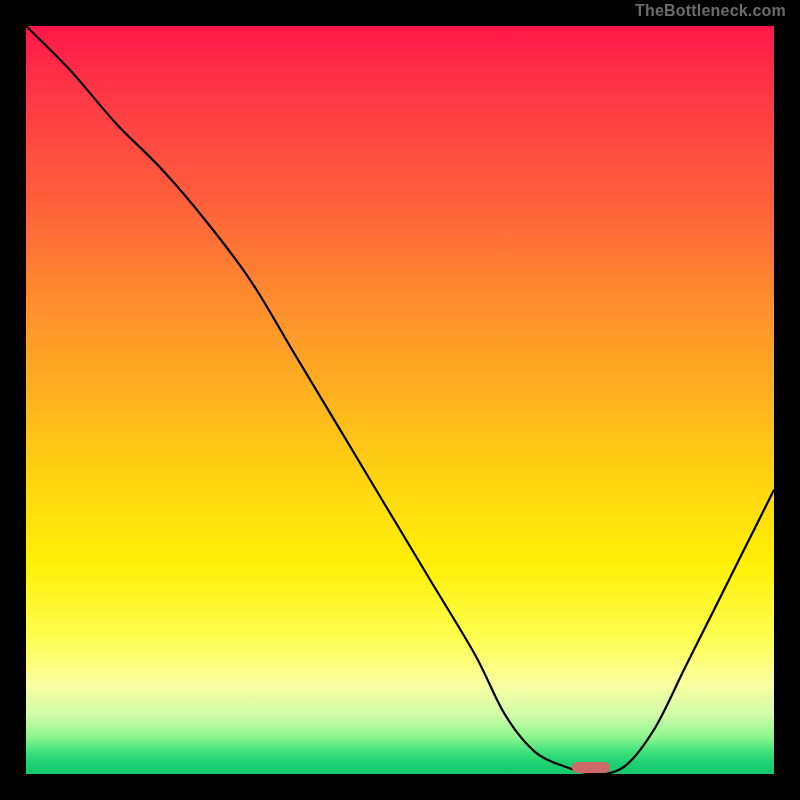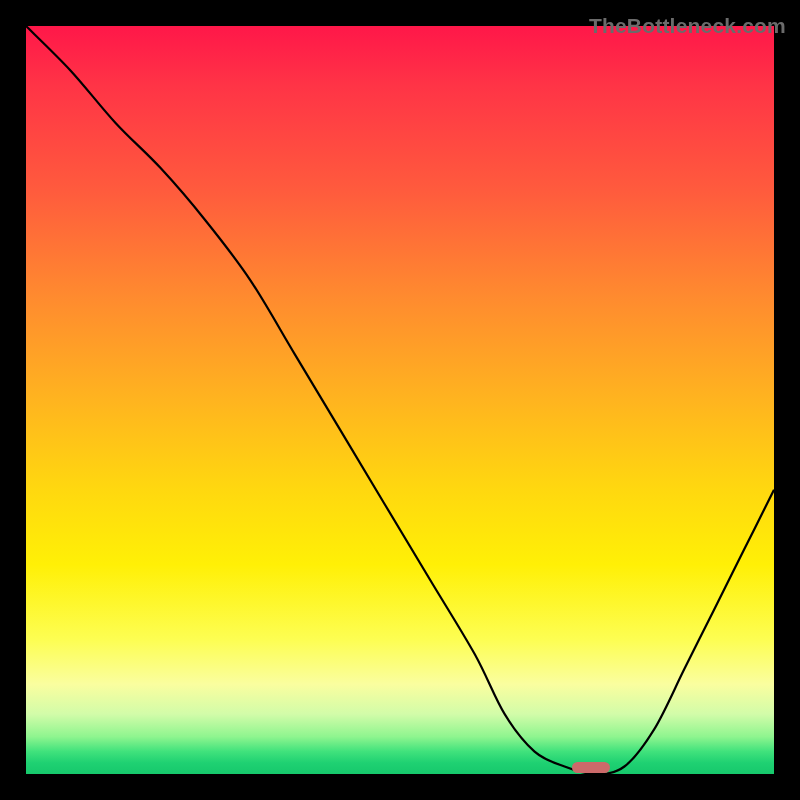--- a/index.html
+++ b/index.html
@@ -14,26 +14,25 @@
     position: relative;
     width: 800px;
     height: 800px;
     background: #000;
   }
   .watermark {
     position: absolute;
     top: 2px;
     right: 14px;
     font-family: Arial, Helvetica, sans-serif;
-    font-size: 21px;
+    font-size: 16px;
     font-weight: 600;
     color: #6b6b6b;
     letter-spacing: 0.2px;
     z-index: 10;
-    margin-top: 12px;
   }
   .plot-area {
     position: absolute;
     left: 26px;
     top: 26px;
     width: 748px;
     height: 748px;
     overflow: hidden;
   }
   .gradient-bg {

